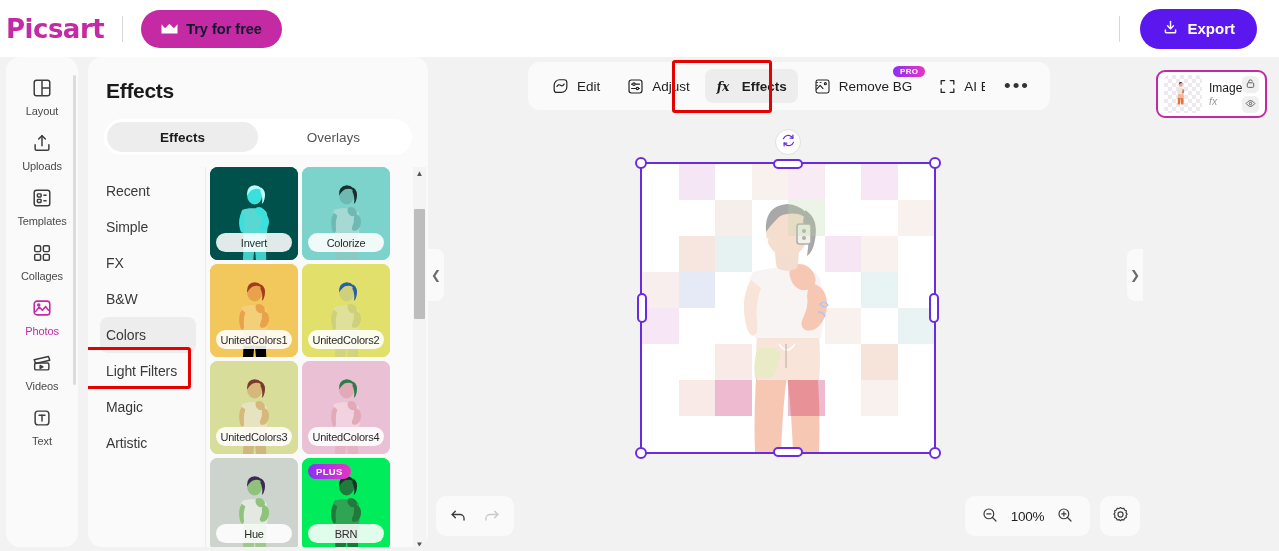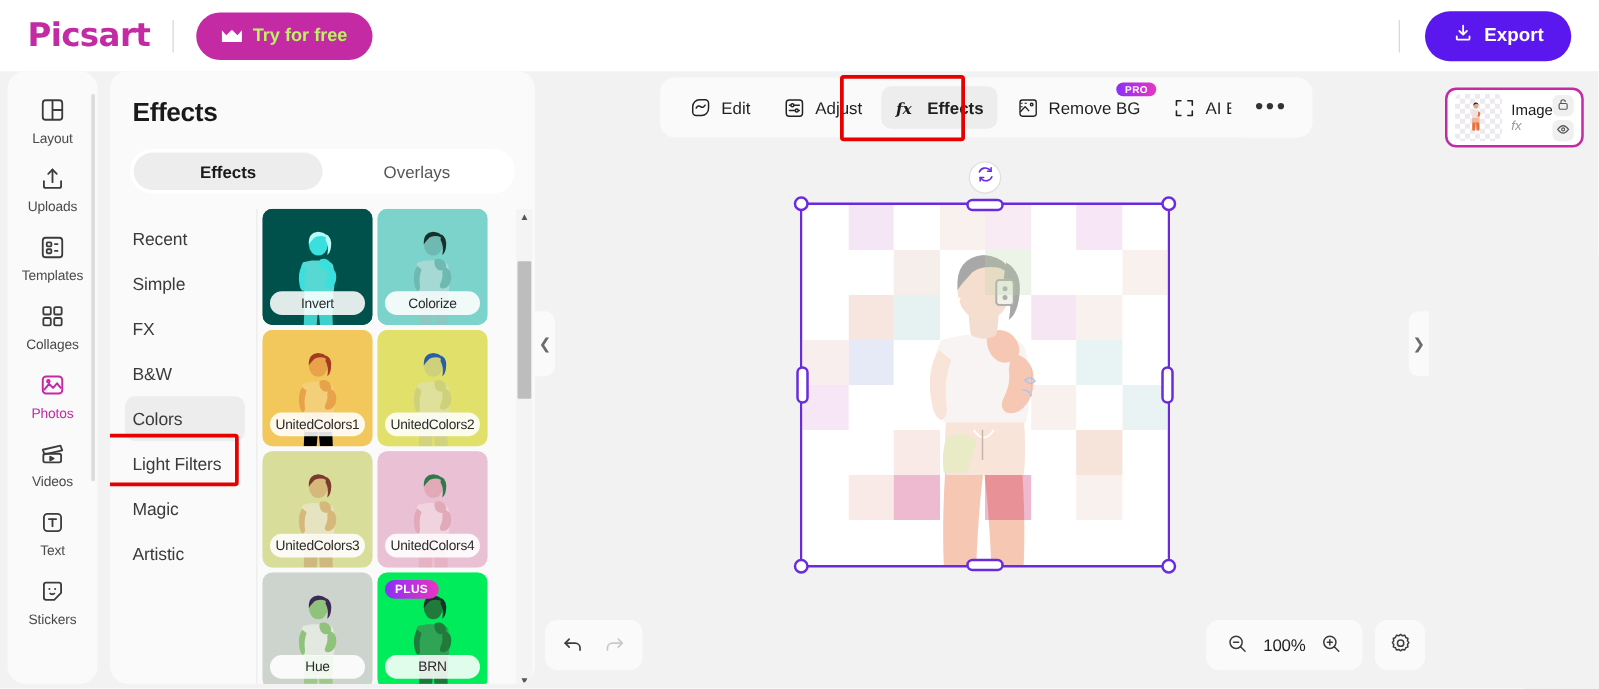--- a/index.html
+++ b/index.html
@@ -10,27 +10,27 @@
     overflow: hidden;
   }
   .app { position: relative; width: 1279px; height: 551px; background: #f2f2f2; }
 
   
   .header {
     position: absolute; top: 0; left: 0; width: 1279px; height: 57px;
     background: #ffffff; display: flex; align-items: center;
   }
   .logo {
-    margin-left: 22px; font-size: 26px; font-weight: 700; color: #c32aa3;
+    margin-left: 6px; font-size: 26px; font-weight: 700; color: #c32aa3;
     letter-spacing: -0.5px; font-family: "DejaVu Sans", sans-serif;
   }
   .hdr-divider { width: 1px; height: 26px; background: #d8d8d8; margin: 0 18px; }
   .try-free {
     display: flex; align-items: center; gap: 8px; height: 38px; padding: 0 20px;
-    background: #c32aa3; color: #bef264; border-radius: 19px; border: none;
+    background: #c32aa3; color: #0f172a; border-radius: 19px; border: none;
     font-size: 14.5px; font-weight: 600; cursor: pointer;
     font-family: "Liberation Sans", sans-serif;
   }
   .crown { width: 17px; height: 12px; position: relative; display: inline-block; }
   .crown svg { display: block; }
   .hdr-right { margin-left: auto; display: flex; align-items: center; }
   .hdr-divider2 { width: 1px; height: 26px; background: #d8d8d8; margin-right: 20px; }
   .export-btn {
     display: flex; align-items: center; gap: 8px; height: 40px; padding: 0 22px;
     background: #5a17ee; color: #fff; border-radius: 20px; border: none;
@@ -357,31 +357,20 @@
     </div>
     <div class="rail-item">
       <span class="ricon">
         <svg width="22" height="22" viewBox="0 0 24 24" fill="none" stroke="currentColor" stroke-width="1.6">
           <rect x="4.5" y="4.5" width="15" height="15" rx="3.2"></rect>
             <path d="M8.8 9 H15.2" stroke-linecap="round"></path>
             <path d="M12 9 V15.2" stroke-linecap="round"></path>
         </svg>
       </span>
       <span class="rlabel">Text</span>
-    </div>
-    <div class="rail-item">
-      <span class="ricon">
-        <svg width="22" height="22" viewBox="0 0 24 24" fill="none" stroke="currentColor" stroke-width="1.6" stroke-linejoin="round">
-          <path d="M4.5 6.5 a2 2 0 0 1 2-2 h11 a2 2 0 0 1 2 2 v7 l-6 6 h-7 a2 2 0 0 1-2-2 Z"></path>
-          <circle cx="9.3" cy="10" r="0.9" fill="currentColor" stroke="none"></circle>
-            <circle cx="14.3" cy="10" r="0.9" fill="currentColor" stroke="none"></circle>
-          <path d="M9.5 13.6 q2.3 2 4.6 0"></path>
-        </svg>
-      </span>
-      <span class="rlabel">Stickers</span>
     </div>
     <div class="rail-scroll"></div>
   </div>
 
   <div class="panel">
     <div class="panel-title">Effects</div>
 
     <div class="seg">
       <button class="seg-btn active">Effects</button>
       <button class="seg-btn">Overlays</button>

